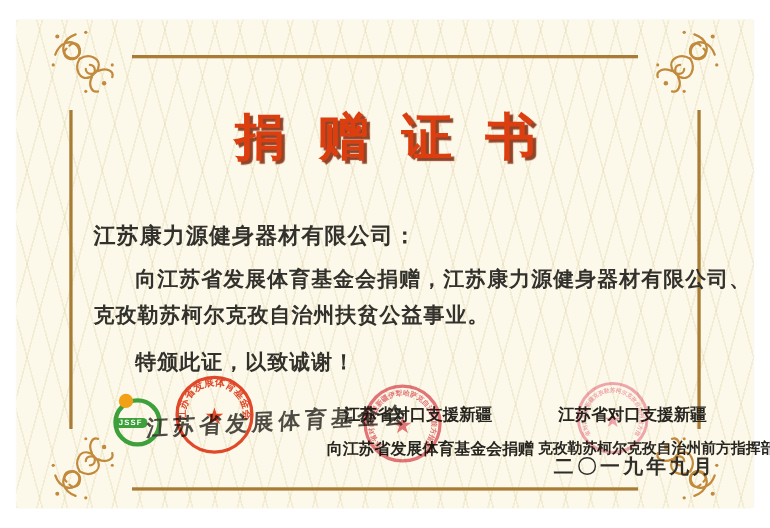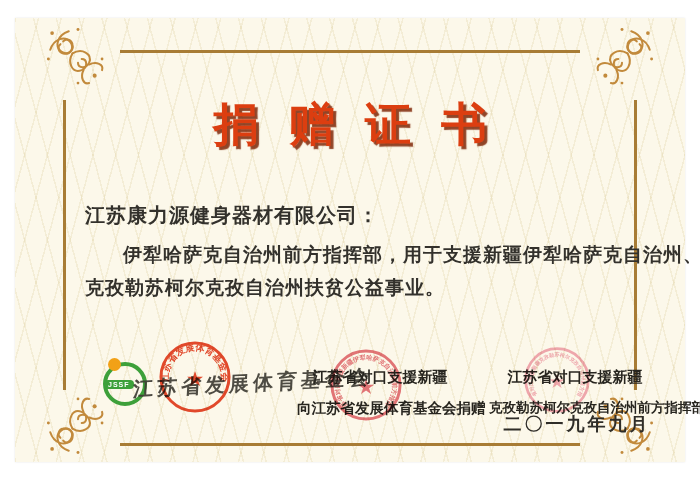--- a/index.html
+++ b/index.html
@@ -145,22 +145,23 @@
           <circle cx="58" cy="58" r="2.2"></circle>
         <circle cx="66" cy="40" r="1.5"></circle>
           <circle cx="40" cy="66" r="1.5"></circle>
       </g>
     </svg>
 
     <h1 class="title">捐赠证书</h1>
 
     <div class="body">
       <p class="recipient">江苏康力源健身器材有限公司：</p>
-      <p class="indent l2">伊犁哈萨克自治州前方指挥部，用于支援新疆伊犁哈萨克自治州、</p>
+      <p class="indent l2">向江苏省发展体育基金会捐赠，江苏康力源健身器材有限公司、</p>
       <p class="l3">克孜勒苏柯尔克孜自治州扶贫公益事业。</p>
+      <p class="indent">特颁此证，以致诚谢！</p>
     </div>
 
     <div class="logo">
       <span class="ring"></span>
       <span class="ball"></span>
       <span class="band">JSSF</span>
     </div>
     <div class="script-name">江苏省发展体育基金会</div>
     <div class="seal seal-1">
       <svg viewBox="0 0 100 100" width="74" height="74">

